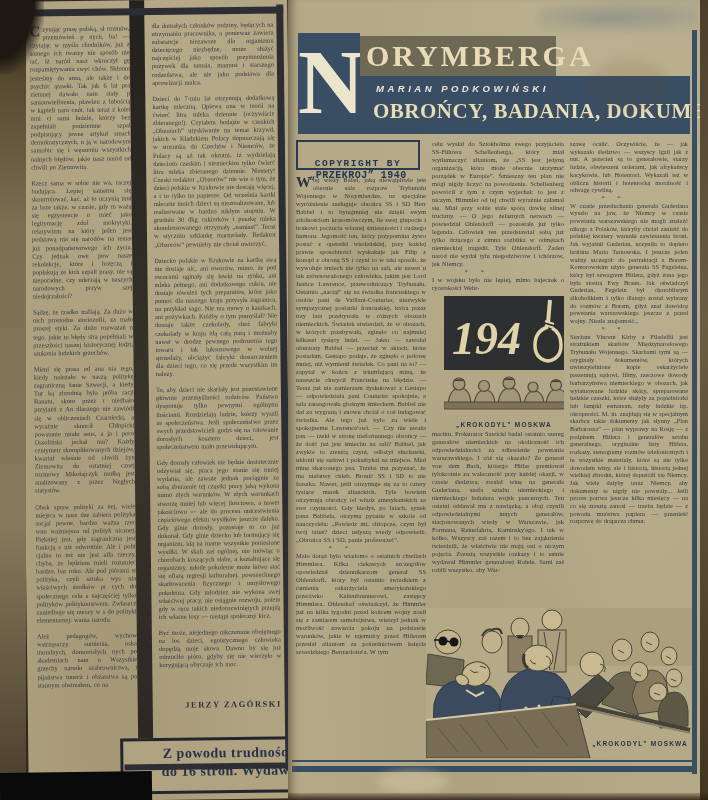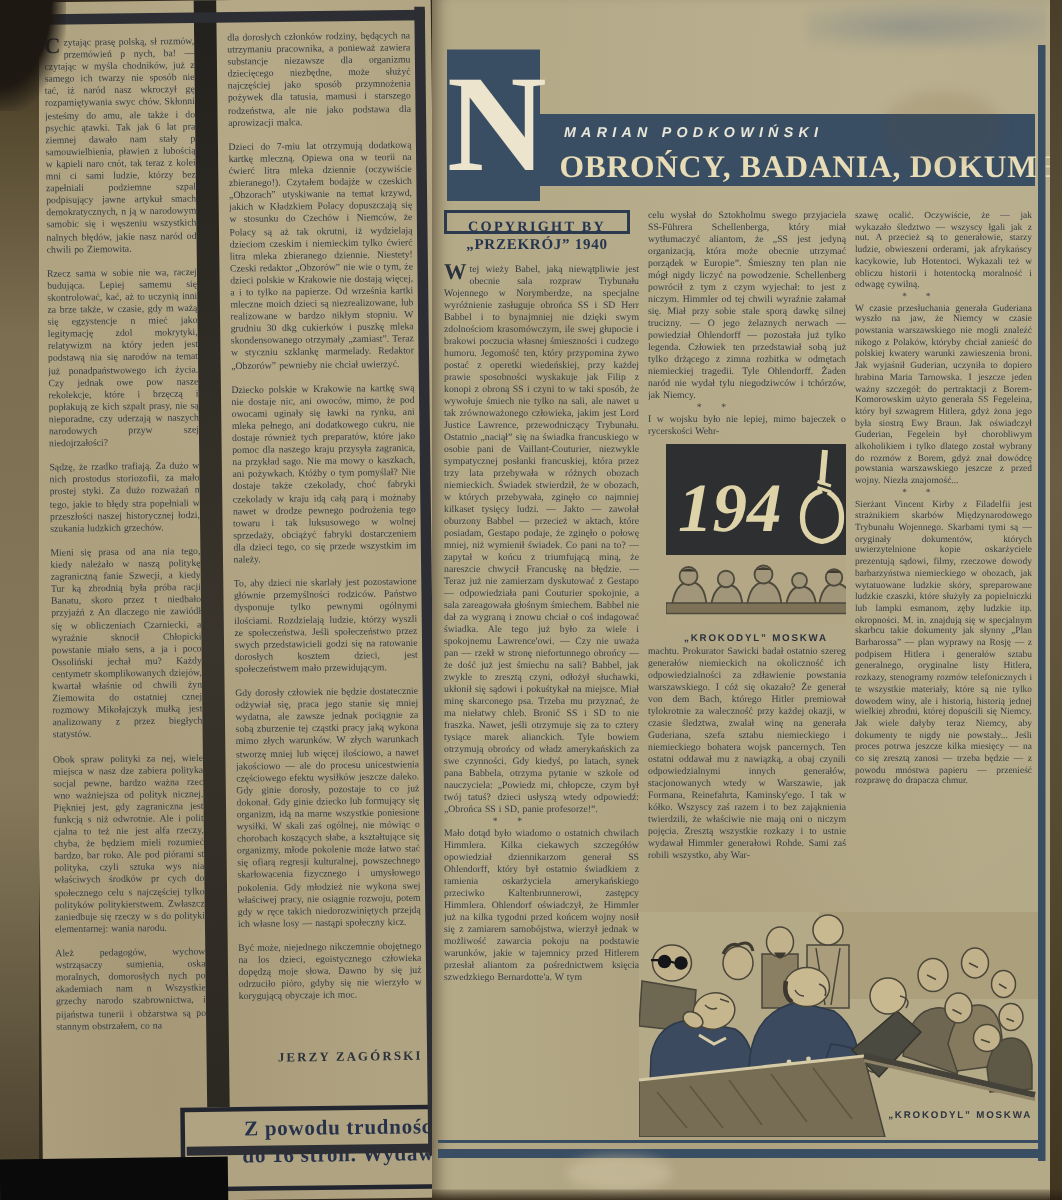--- a/index.html
+++ b/index.html
@@ -37,29 +37,29 @@
                      radial-gradient(ellipse at 45% 85%,rgba(70,50,25,.08),transparent 55%);}
   #ghost{position:absolute;left:250px;top:0;width:160px;height:36px;
     background:radial-gradient(ellipse at 40% 50%,rgba(85,105,125,.30),transparent 70%),
                radial-gradient(ellipse at 80% 40%,rgba(120,130,140,.25),transparent 70%);
     filter:blur(2px);}
   #n-block{position:absolute;left:10px;top:33px;width:62px;height:101px;background:#3a4e63;
     color:#ece4cc;font-weight:bold;font-size:92px;line-height:99px;text-align:center;}
   #band-olive{position:absolute;left:72px;top:36px;width:196px;height:40px;background:#6e6954;
     color:#e8dcb6;font-weight:bold;font-size:30px;line-height:40px;letter-spacing:3px;
     padding-left:6px;box-sizing:border-box;}
-  #band-navy{position:absolute;left:72px;top:76px;width:330px;height:48px;background:#3a4e63;}
+  #band-navy{position:absolute;left:72px;top:76px;width:330px;height:58px;background:#3a4e63;}
   #author{position:absolute;left:16px;top:7px;color:#eae6d8;
     font-family:"Liberation Sans",sans-serif;font-weight:bold;font-style:italic;
     font-size:9.5px;letter-spacing:3.5px;}
   #headline{position:absolute;left:13px;top:23px;color:#e8dcb6;font-weight:bold;
     font-size:21px;letter-spacing:0.5px;white-space:nowrap;}
-  #copyright{position:absolute;left:8px;top:140px;width:124px;height:16px;
+  #copyright{position:absolute;left:8px;top:140px;width:124px;height:30px;
     border:2.5px solid #2c3a50;text-align:center;color:#243450;
-    font-family:Liberation Serif, serif;font-weight:bold;box-sizing:border-box;padding-top:4px;}
+    font-family:Liberation Mono, monospace;font-weight:bold;box-sizing:border-box;padding-top:16px;}
   #copyright .c1{font-size:9.5px;line-height:12px;letter-spacing:1.5px;}
   #copyright .c2{font-size:10px;line-height:12px;letter-spacing:0.5px;}
   #rp-col1{left:8px;top:176px;width:130px;height:588px;font-size:6.5px;line-height:8px;}
   #rp-col2{position:absolute;left:144px;top:140px;width:132px;height:648px;overflow:hidden;}
   #rp-col2 .col-flow{position:relative;text-align:justify;color:#323a44;white-space:pre-line;
     font-size:6.5px;line-height:8px;word-spacing:0.4px;}
   #rp-col3{left:282px;top:140px;width:118px;height:540px;font-size:6.3px;line-height:7.7px;}
   #cartoon-wrap{margin:4px 0 2px 12px;}
   #cartoon-caption,#illu-caption{font-weight:bold;font-size:6.5px;letter-spacing:1.2px;
     color:#2d3340;font-family:"Liberation Sans",sans-serif;}
@@ -120,20 +120,23 @@
     <div id="lp-bar-top"></div>
     <div id="lp-bar-right"></div>
     <div id="lp-bar-bottom"></div>
   </div>
 
   <div id="page-right">
     <div id="ghost"></div>
 
     <div id="n-block">
       <span>N</span>
+    </div>
+    <div id="band-olive">
+      <span>ORYMBERGA</span>
     </div>
     <div id="band-navy">
       <div id="author">MARIAN PODKOWIŃSKI</div>
       <div id="headline">OBROŃCY, BADANIA, DOKUMENTY...</div>
     </div>
 
     <div id="copyright">
       <div class="c1">COPYRIGHT BY</div>
       <div class="c2">„PRZEKRÓJ” 1940</div>
     </div>

